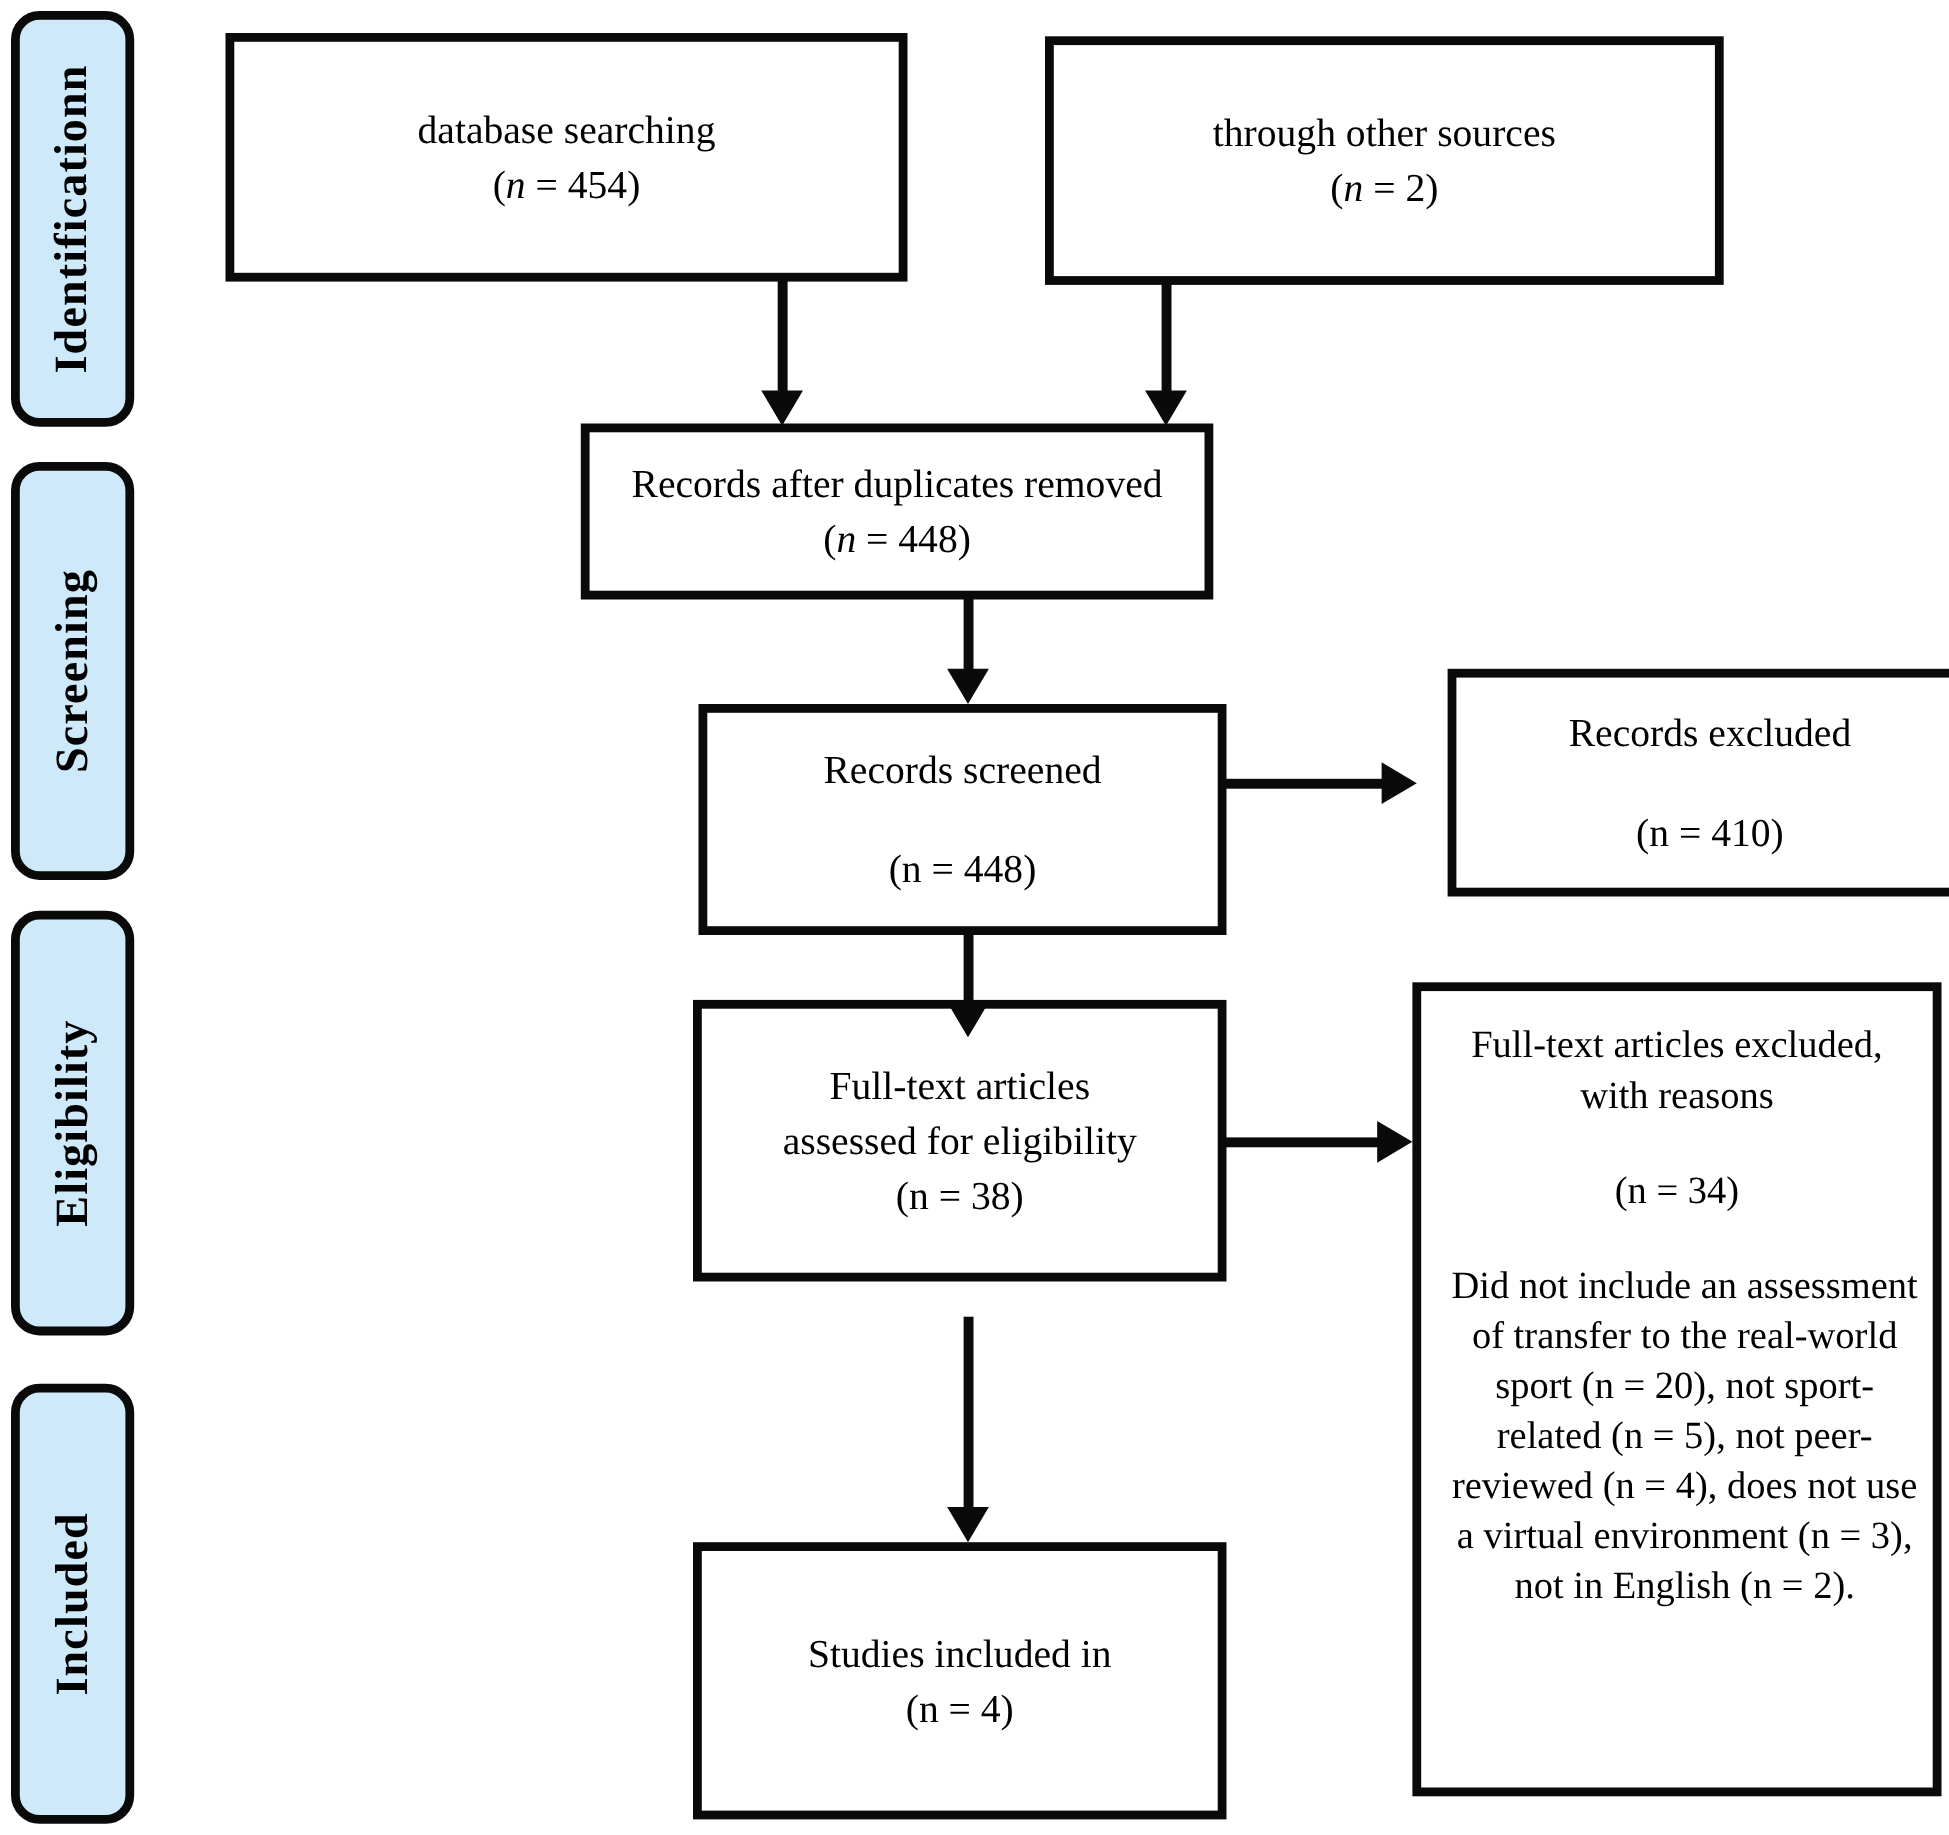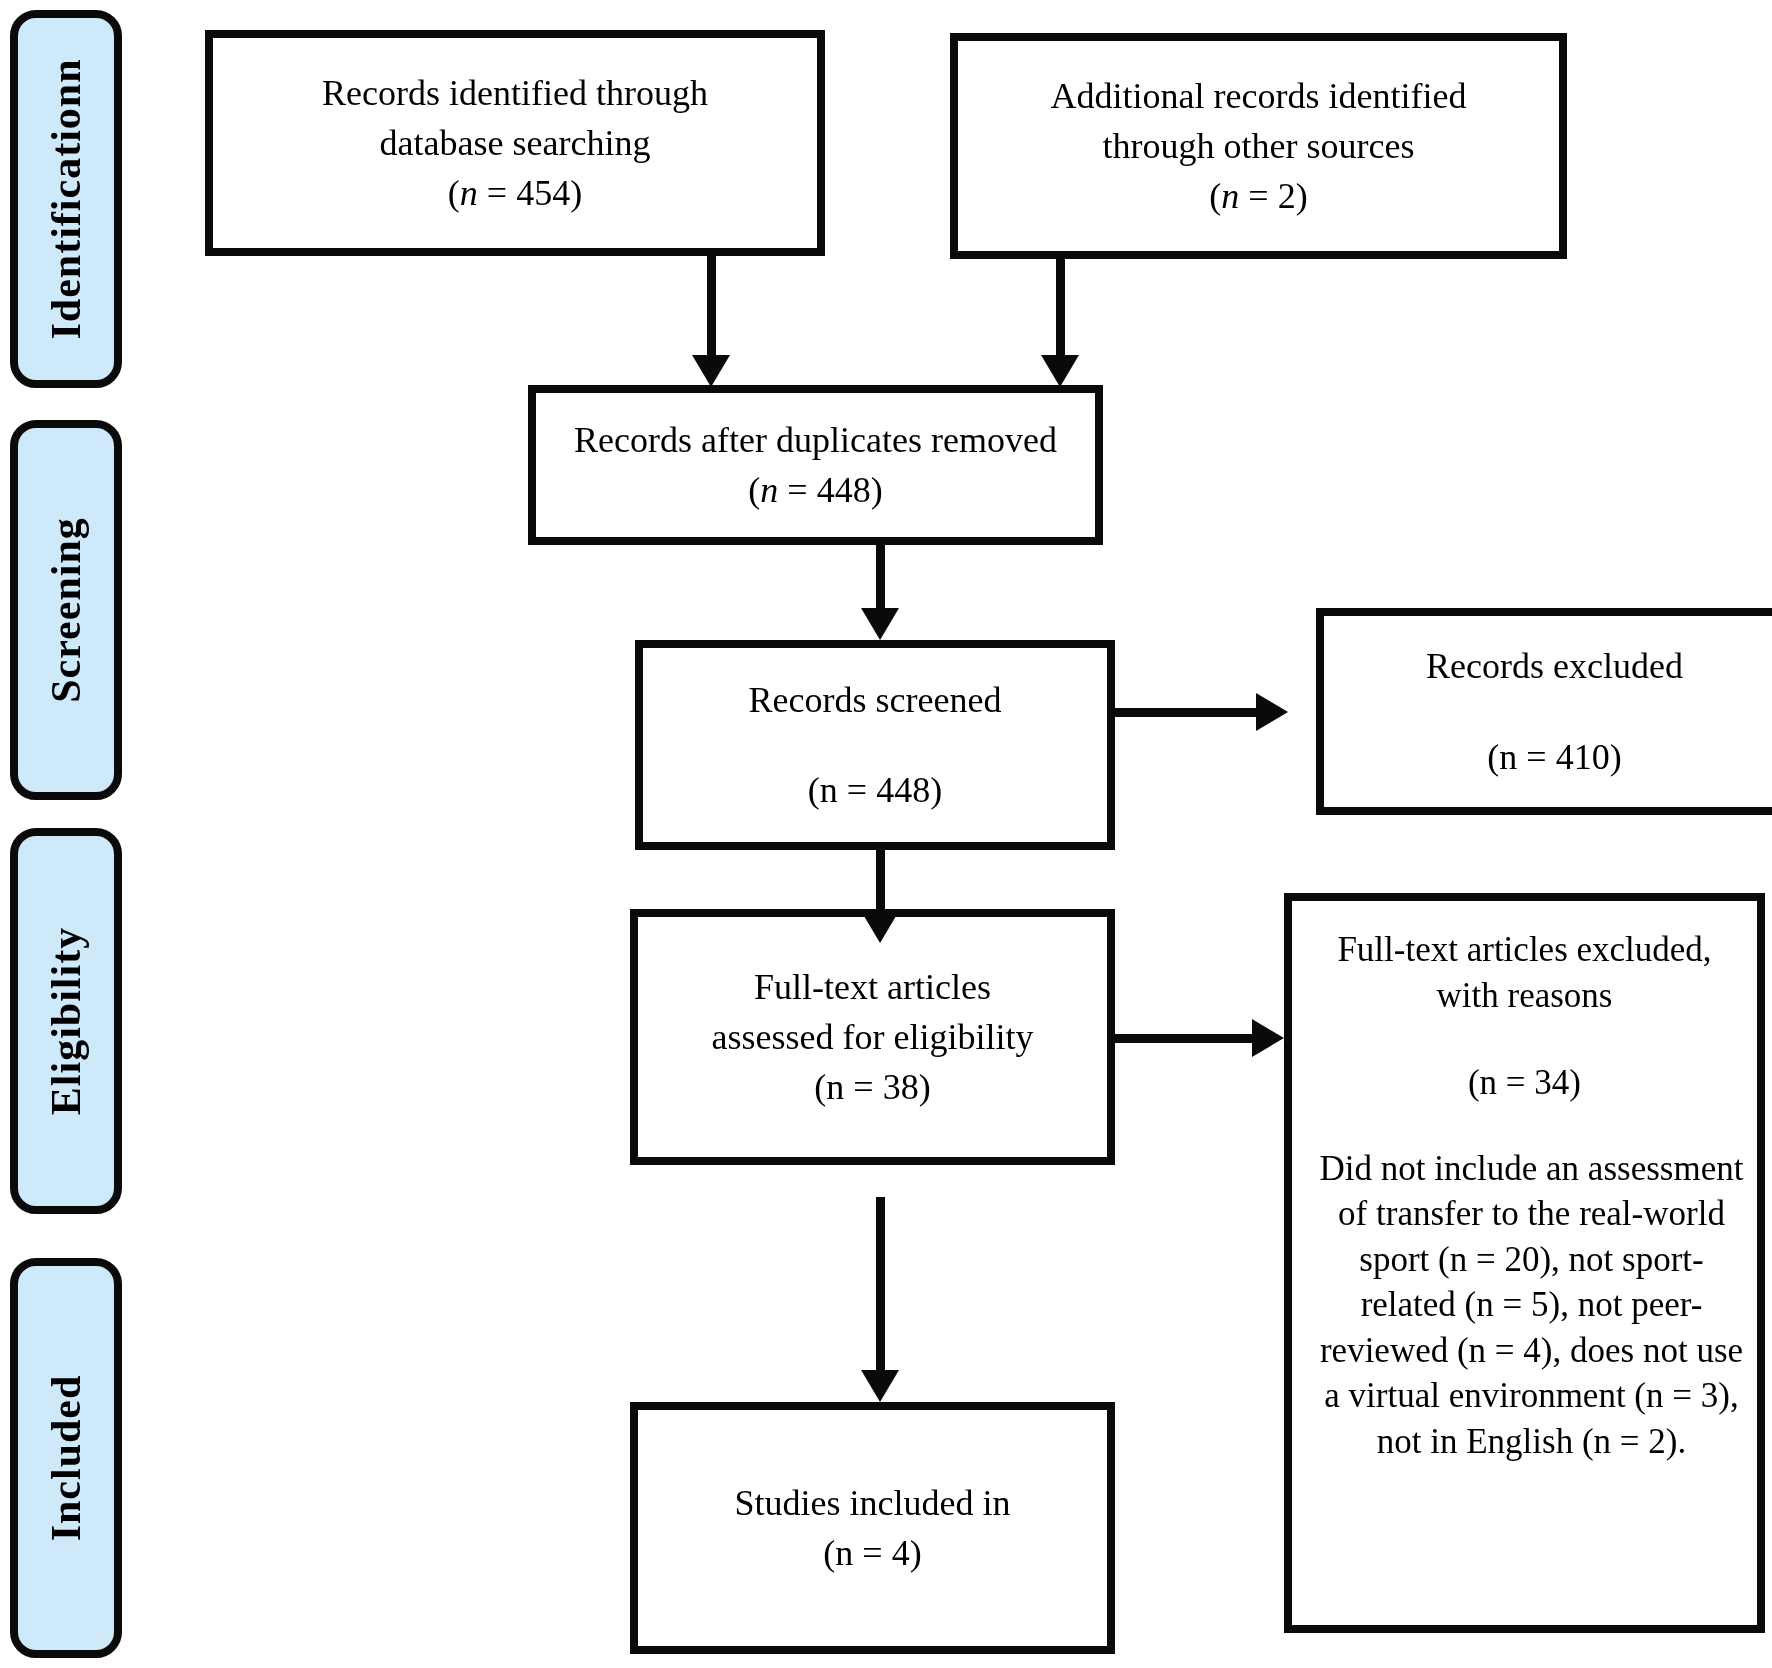--- a/index.html
+++ b/index.html
@@ -86,27 +86,25 @@
     <span class="stage-label">Screening</span>
   </div>
   <div class="stage s3">
     <span class="stage-label">Eligibility</span>
   </div>
   <div class="stage s4">
     <span class="stage-label">Included</span>
   </div>
 
   <div class="box b1">
-    <span class="ln">Records identified through</span>
     <span class="ln">database searching</span>
     <span class="ln"><span>(</span><span class="iv">n</span><span> = 454)</span></span>
   </div>
 
   <div class="box b2">
-    <span class="ln">Additional records identified</span>
     <span class="ln">through other sources</span>
     <span class="ln"><span>(</span><span class="iv">n</span><span> = 2)</span></span>
   </div>
 
   <div class="box b3">
     <span class="ln">Records after duplicates removed</span>
     <span class="ln"><span>(</span><span class="iv">n</span><span> = 448)</span></span>
   </div>
 
   <div class="box b4">

